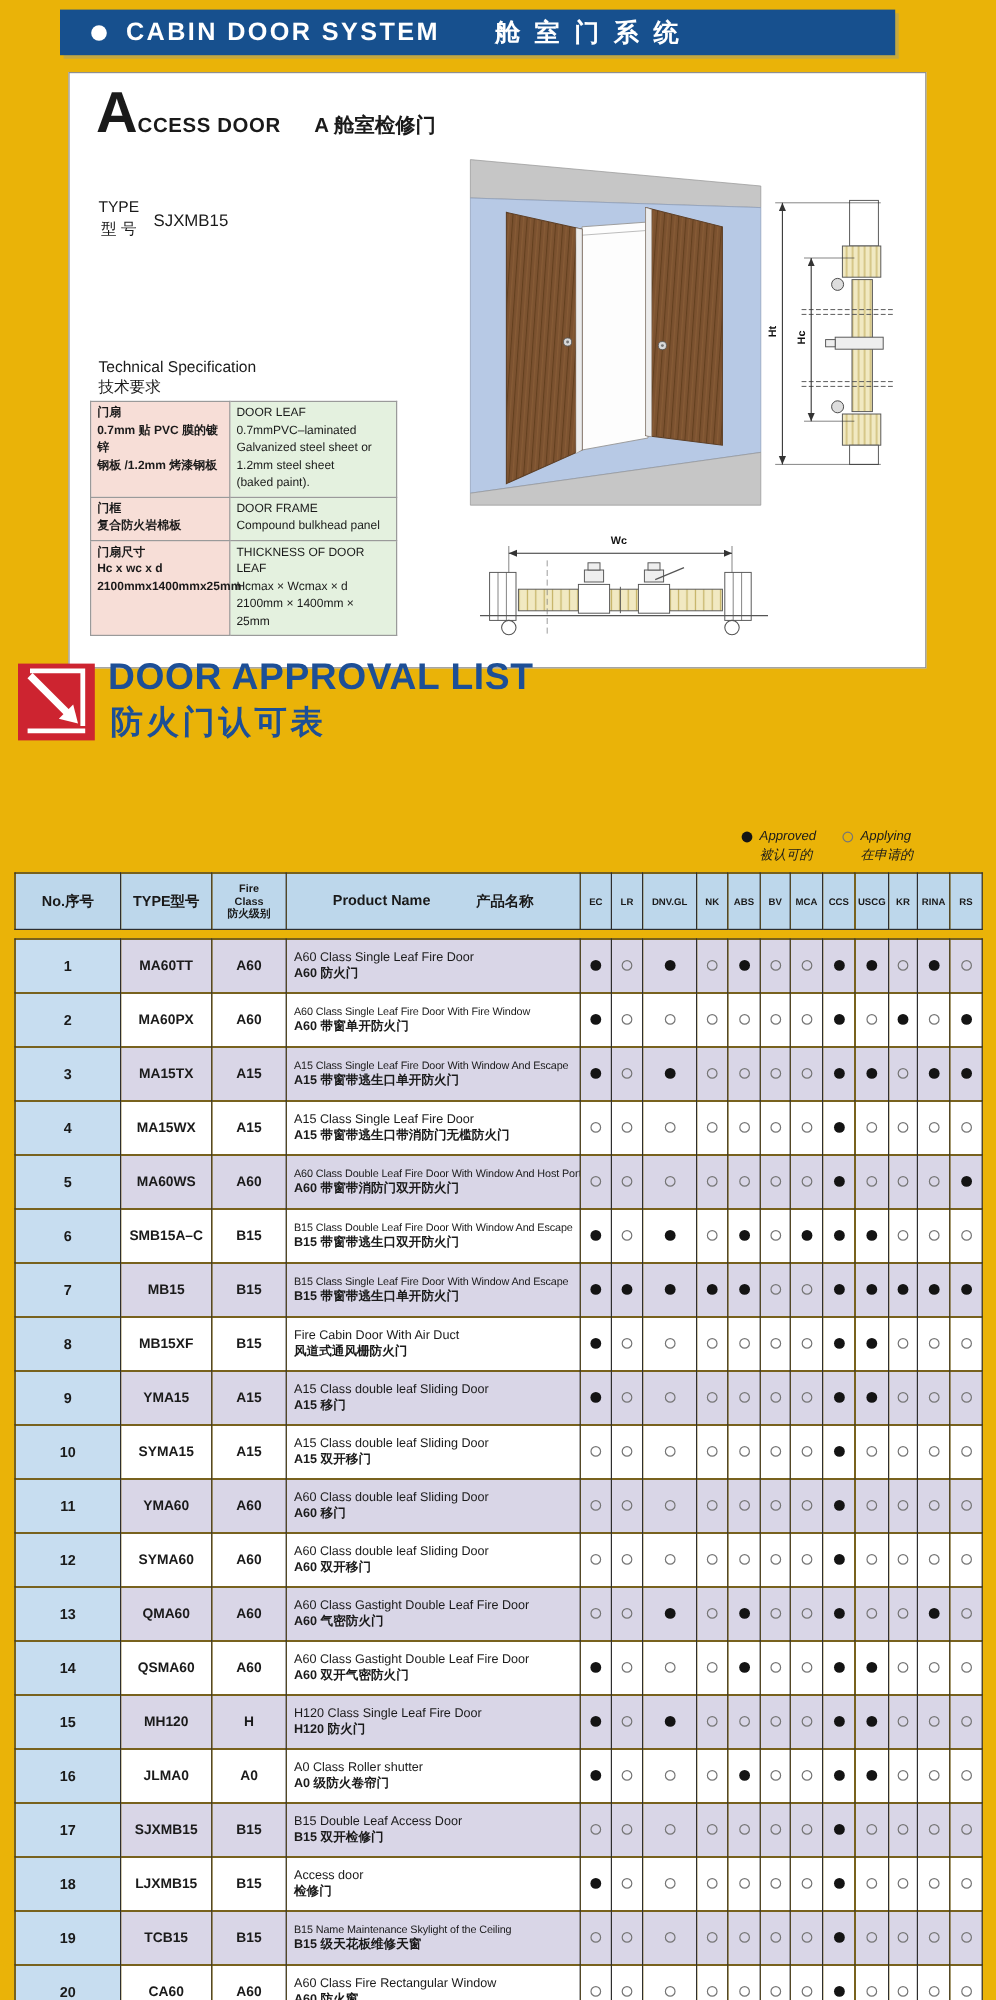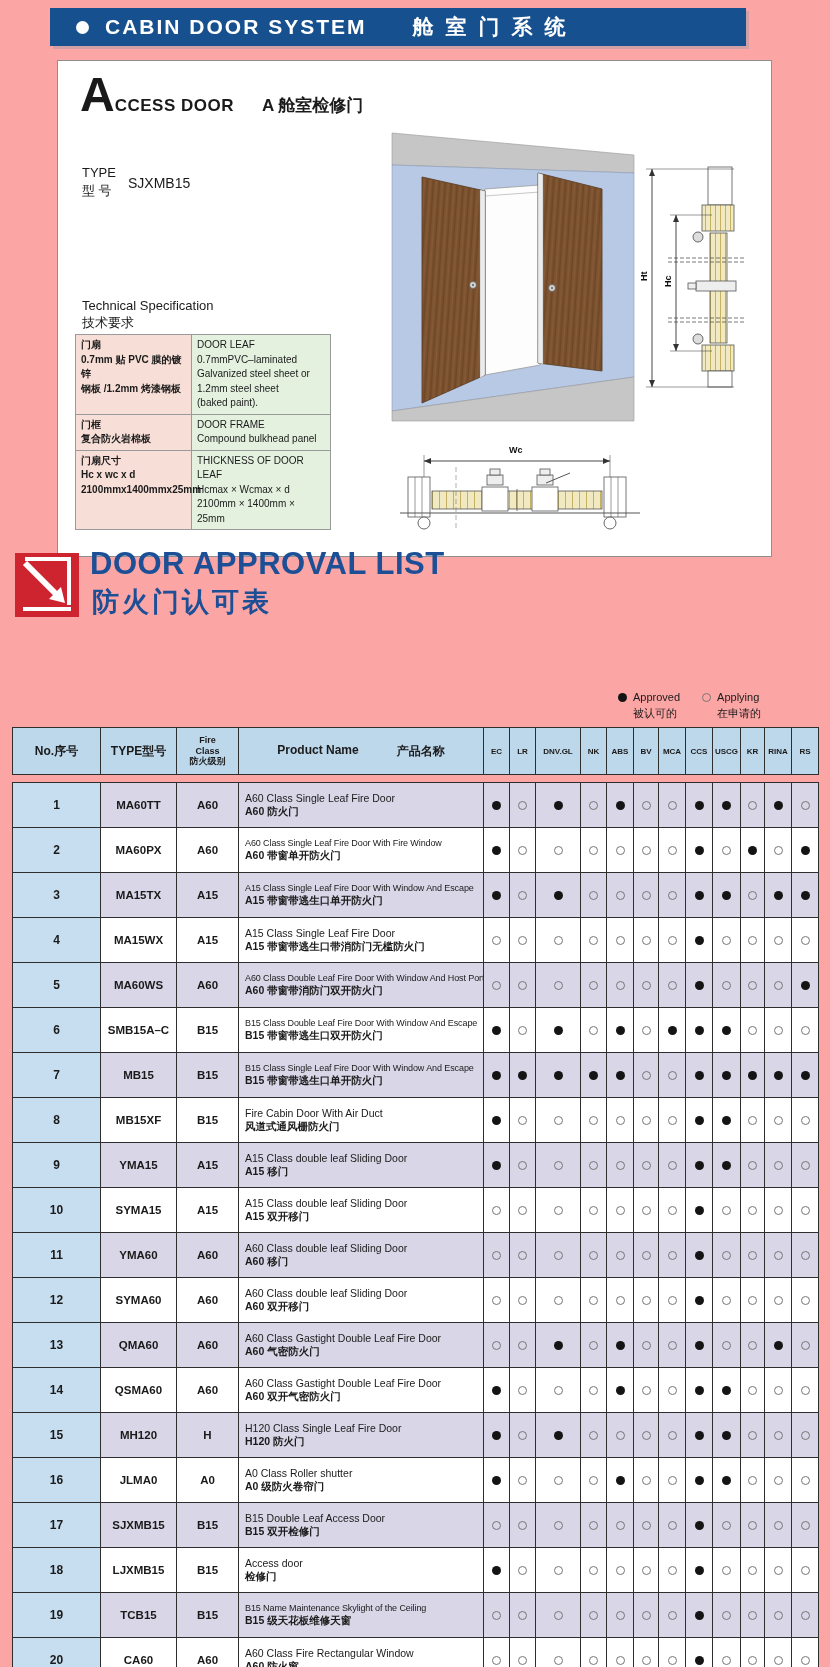--- a/index.html
+++ b/index.html
@@ -1,48 +1,48 @@
 <!DOCTYPE html>
 <html><head>
 <meta charset="utf-8">
 <style>
   html,body{margin:0;padding:0;background:#fff;}
-  .page{position:relative;width:830px;height:1667px;background:#fca5a5;overflow:hidden;
+  .page{position:relative;width:830px;height:1667px;background:#eab308;overflow:hidden;
         font-family:"Liberation Sans","DejaVu Sans",sans-serif;color:#1a1a1a;}
 
   
   .banner{position:absolute;left:50px;top:8px;width:696px;height:38px;background:#17508e;
           display:flex;align-items:center;box-shadow:3px 3px 0 rgba(130,150,170,.35);}
   .bullet{width:13px;height:13px;border-radius:50%;background:#fff;margin-left:26px;}
   .banner-en{color:#fff;font-weight:bold;font-size:21px;letter-spacing:2px;margin-left:16px;}
   .banner-zh{color:#fff;font-weight:bold;font-size:21px;letter-spacing:12px;margin-left:46px;}
 
   
   .access-box{position:absolute;left:57px;top:60px;width:713px;height:495px;border:1px solid #8f8f8f;background:#fff;}
   .ad-heading{position:absolute;left:22px;top:10px;display:flex;align-items:baseline;}
   .ad-initial{font-size:48px;font-weight:bold;line-height:1;}
   .ad-rest{font-size:17px;font-weight:bold;letter-spacing:.5px;}
   .ad-zh{font-size:17px;font-weight:bold;margin-left:28px;}
-  .type-block{position:absolute;left:24px;top:103px;display:flex;align-items:center;}
+  .type-block{position:absolute;left:24px;top:103px;display:flex;align-items:center;text-align:center;}
   .type-labels{font-size:13px;line-height:1.35;white-space:pre-line;}
   .type-value{font-size:14px;margin-left:12px;margin-top:2px;}
   .spec-title{position:absolute;left:24px;top:237px;font-size:13px;line-height:1.3;white-space:pre-line;}
   table.spec{position:absolute;left:17px;top:273px;width:248px;border-collapse:collapse;table-layout:fixed;padding-left:16px;}
   table.spec td{border:1px solid #9a9a9a;vertical-align:top;padding:3px 5px;font-size:10px;line-height:1.45;white-space:pre-line;}
   td.spec-zh{width:105px;background:#f7ded7;font-weight:bold;}
   td.spec-en{width:128px;background:#e4f1df;}
   .svg-abs{position:absolute;}
 
   
   .appr-logo{position:absolute;left:15px;top:553px;width:64px;height:64px;background:#cd2430;}
   .appr-title{position:absolute;left:90px;top:546px;color:#1d4f96;font-size:31px;font-weight:800;letter-spacing:.5px;}
   .appr-sub{position:absolute;left:92px;top:584px;color:#1d4f96;font-size:27px;font-weight:bold;letter-spacing:3px;}
 
   
-  .legend{position:absolute;left:618px;top:690px;display:flex;gap:22px;font-size:11px;}
+  .legend{position:absolute;left:618px;top:690px;display:flex;gap:22px;font-size:11px;font-style:italic;}
   .leg-item{display:flex;}
   .leg-dot{margin-top:3px;margin-right:6px;}
   .leg-lines{line-height:1.45;}
   .dot{display:inline-block;width:9px;height:9px;border-radius:50%;box-sizing:border-box;}
   .dot.f{background:#141414;}
   .dot.o{border:1.4px solid #767676;background:transparent;}
 
   
   .tbl-wrap{position:absolute;left:12px;top:727px;width:806px;}
   table.appr{border-collapse:collapse;table-layout:fixed;width:806px;}

